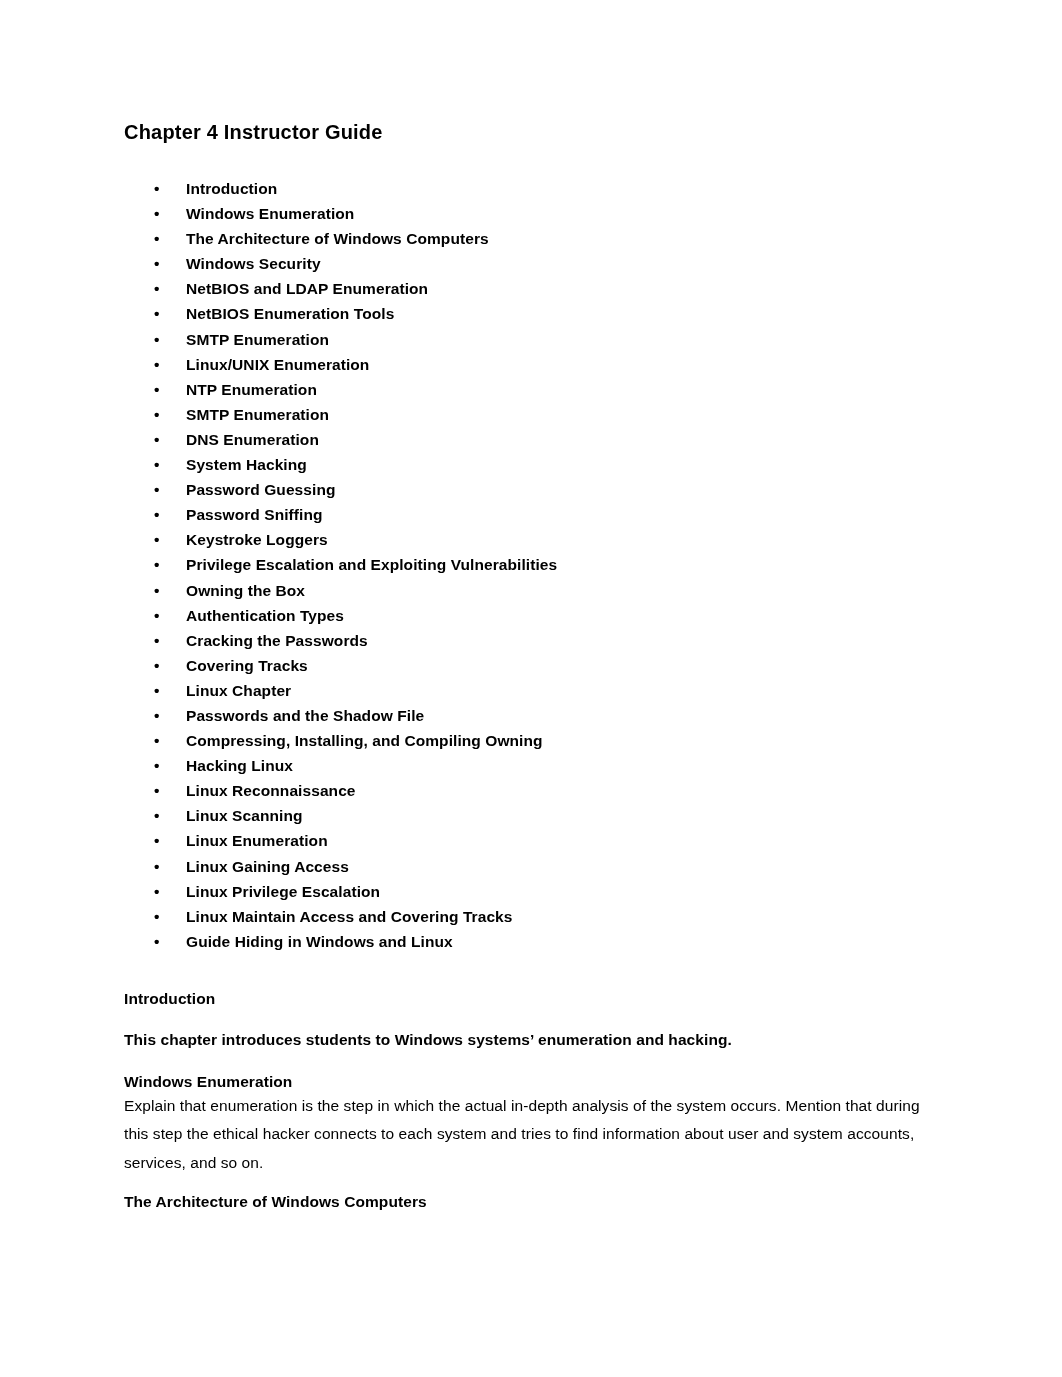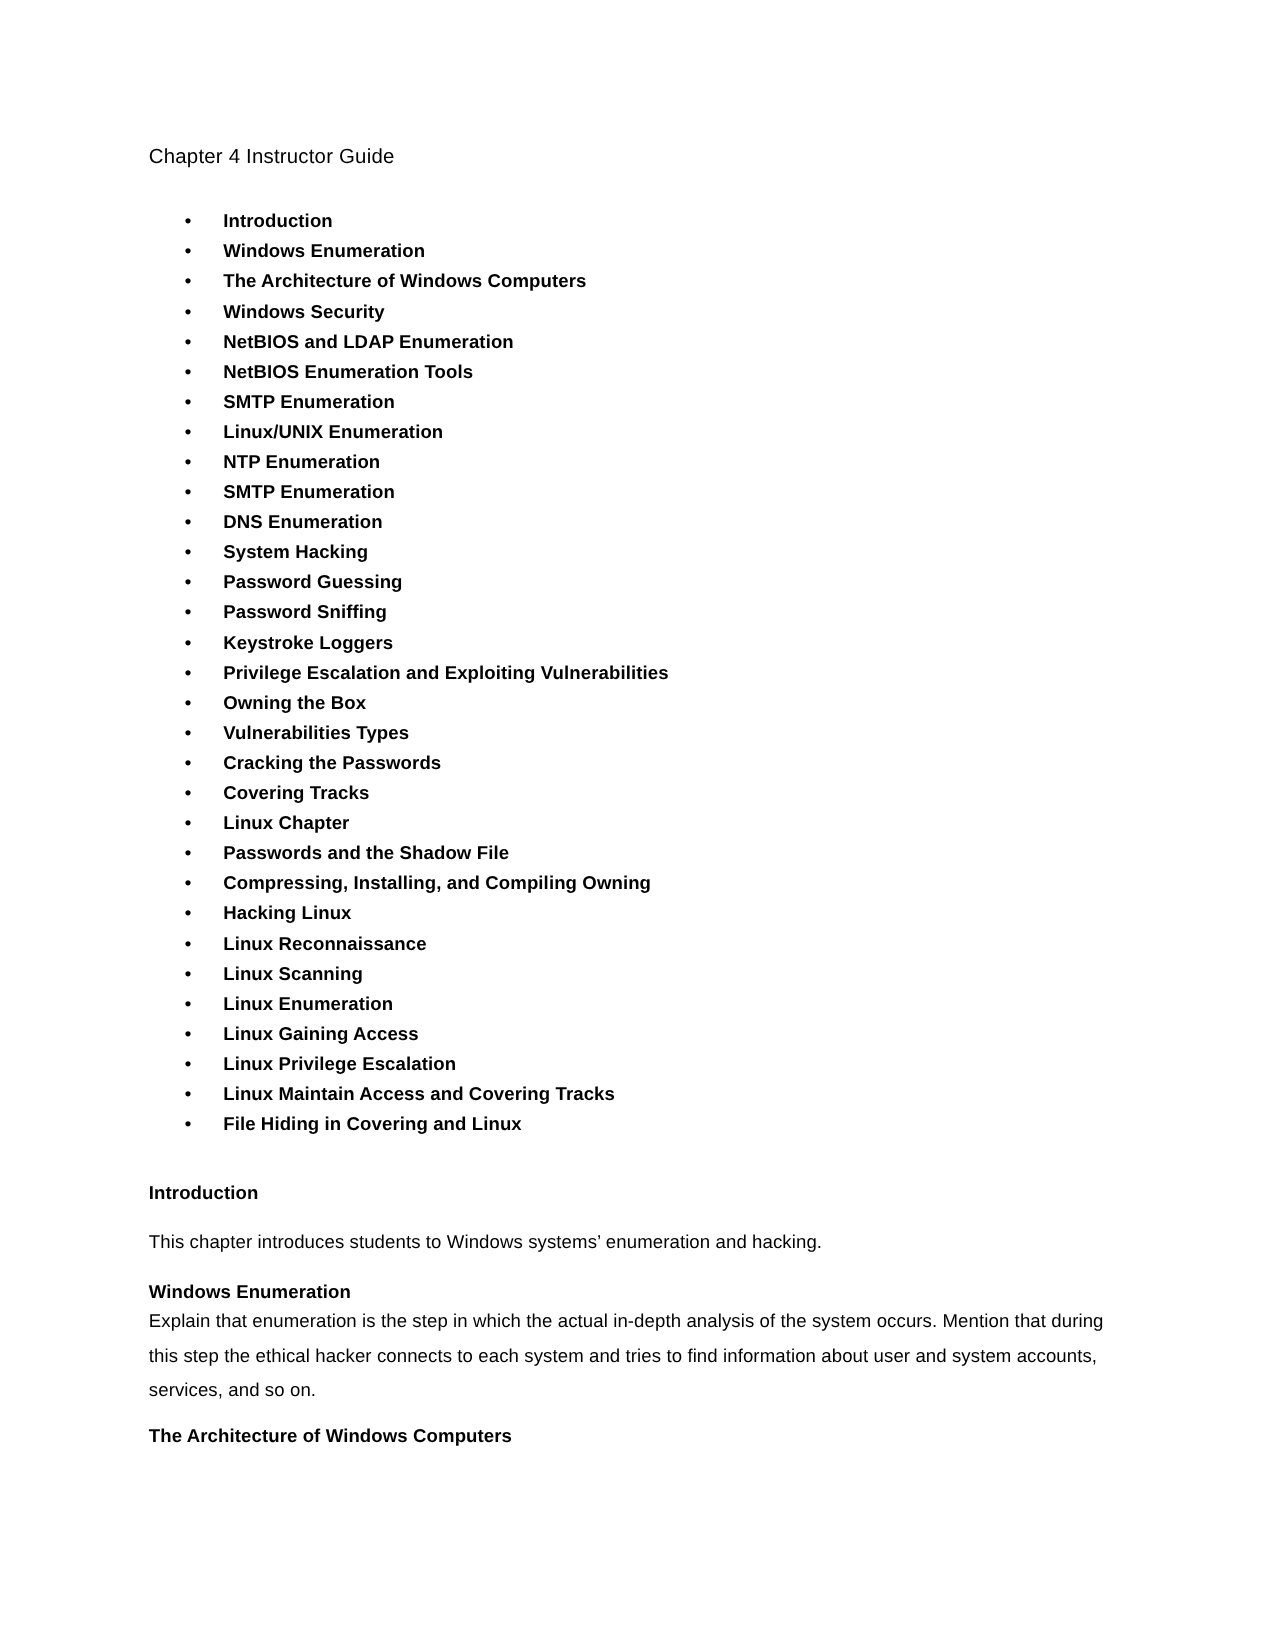--- a/index.html
+++ b/index.html
@@ -16,22 +16,22 @@
   }
   .page {
     position: relative;
     width: 1062px;
     height: 1377px;
     background: #ffffff;
     box-sizing: border-box;
     padding: 120px 110px 0 124px;
   }
   .doc-title {
-    font-size: 17px;
-    font-weight: normal;
+    font-size: 20px;
+    font-weight: bold;
     line-height: 1.25;
     margin: 0 0 0 0;
     letter-spacing: 0.01em;
   }
   .toc {
     list-style: none;
     margin: 0;
     padding: 0;
   }
   .toc-item {
@@ -61,21 +61,21 @@
     letter-spacing: 0.005em;
   }
   .body-par {
     font-size: 15.5px;
     font-weight: normal;
     line-height: 28.6px;
     letter-spacing: 0.005em;
     max-width: 815px;
   }
   .sp-intro-head { margin-top: 35px; }
-  .sp-intro-par  { margin-top: 17px; }
+  .sp-intro-par  { margin-top: 17px; font-weight: bold; }
   .sp-we-head    { margin-top: 17px; }
   .sp-we-par     { }
   .sp-arch-head  { margin-top: 14px; }
 </style>
 </head>
 <body>
 
 <div class="page">
 
   <div class="doc-title">Chapter 4 Instructor Guide</div>
@@ -92,34 +92,34 @@
       <li class="toc-item"><span class="bullet">•</span><span>Linux/UNIX Enumeration</span></li>
       <li class="toc-item"><span class="bullet">•</span><span>NTP Enumeration</span></li>
       <li class="toc-item"><span class="bullet">•</span><span>SMTP Enumeration</span></li>
       <li class="toc-item"><span class="bullet">•</span><span>DNS Enumeration</span></li>
       <li class="toc-item"><span class="bullet">•</span><span>System Hacking</span></li>
       <li class="toc-item"><span class="bullet">•</span><span>Password Guessing</span></li>
       <li class="toc-item"><span class="bullet">•</span><span>Password Sniffing</span></li>
       <li class="toc-item"><span class="bullet">•</span><span>Keystroke Loggers</span></li>
       <li class="toc-item"><span class="bullet">•</span><span>Privilege Escalation and Exploiting Vulnerabilities</span></li>
       <li class="toc-item"><span class="bullet">•</span><span>Owning the Box</span></li>
-      <li class="toc-item"><span class="bullet">•</span><span>Vulnerabilities Types</span></li>
+      <li class="toc-item"><span class="bullet">•</span><span>Authentication Types</span></li>
       <li class="toc-item"><span class="bullet">•</span><span>Cracking the Passwords</span></li>
       <li class="toc-item"><span class="bullet">•</span><span>Covering Tracks</span></li>
       <li class="toc-item"><span class="bullet">•</span><span>Linux Chapter</span></li>
       <li class="toc-item"><span class="bullet">•</span><span>Passwords and the Shadow File</span></li>
       <li class="toc-item"><span class="bullet">•</span><span>Compressing, Installing, and Compiling Owning</span></li>
       <li class="toc-item"><span class="bullet">•</span><span>Hacking Linux</span></li>
       <li class="toc-item"><span class="bullet">•</span><span>Linux Reconnaissance</span></li>
       <li class="toc-item"><span class="bullet">•</span><span>Linux Scanning</span></li>
       <li class="toc-item"><span class="bullet">•</span><span>Linux Enumeration</span></li>
       <li class="toc-item"><span class="bullet">•</span><span>Linux Gaining Access</span></li>
       <li class="toc-item"><span class="bullet">•</span><span>Linux Privilege Escalation</span></li>
       <li class="toc-item"><span class="bullet">•</span><span>Linux Maintain Access and Covering Tracks</span></li>
-      <li class="toc-item"><span class="bullet">•</span><span>File Hiding in Covering and Linux</span></li>
+      <li class="toc-item"><span class="bullet">•</span><span>Guide Hiding in Windows and Linux</span></li>
     </ul>
   </div>
 
   <div class="section-head sp-intro-head">Introduction</div>
   <div class="body-par sp-intro-par">This chapter introduces students to Windows systems’ enumeration and hacking.</div>
 
   <div class="section-head sp-we-head">Windows Enumeration</div>
   <div class="body-par sp-we-par">Explain that enumeration is the step in which the actual in-depth analysis of the system occurs. Mention that during this step the ethical hacker connects to each system and tries to find information about user and system accounts, services, and so on.</div>
 
   <div class="section-head sp-arch-head">The Architecture of Windows Computers</div>

